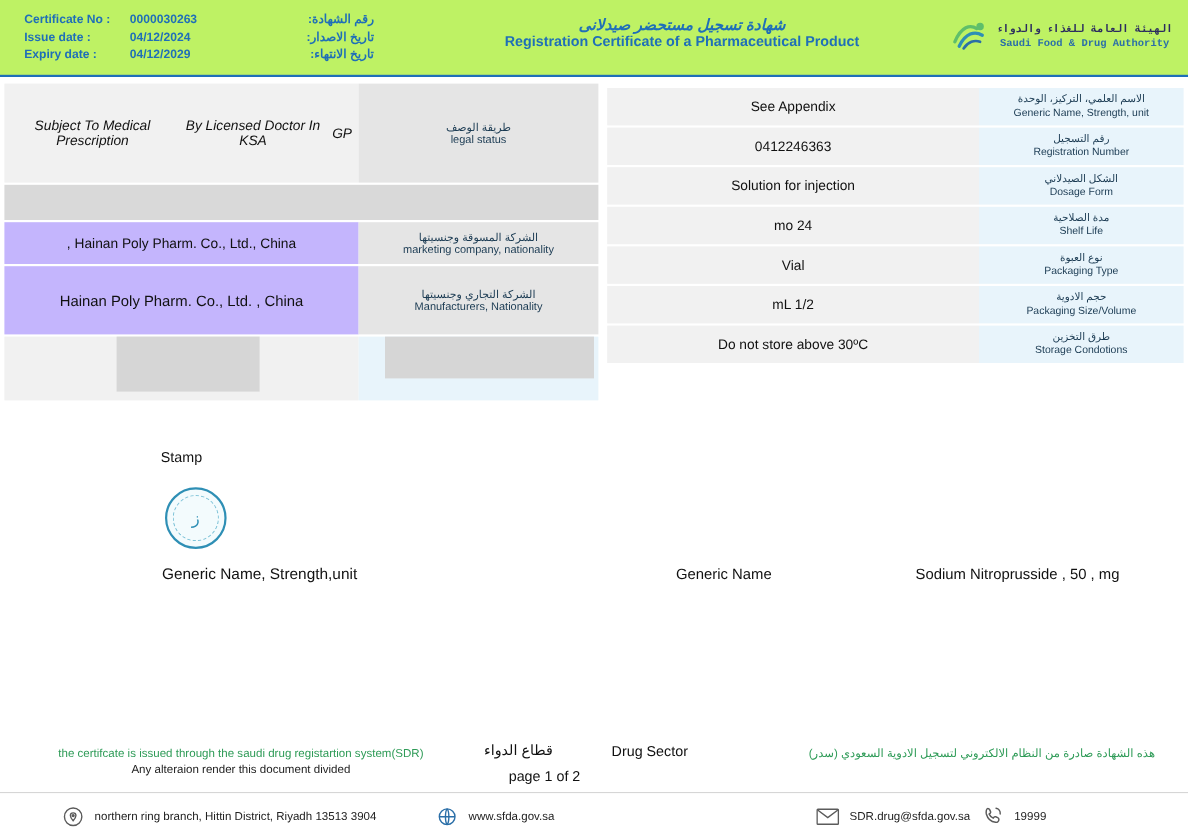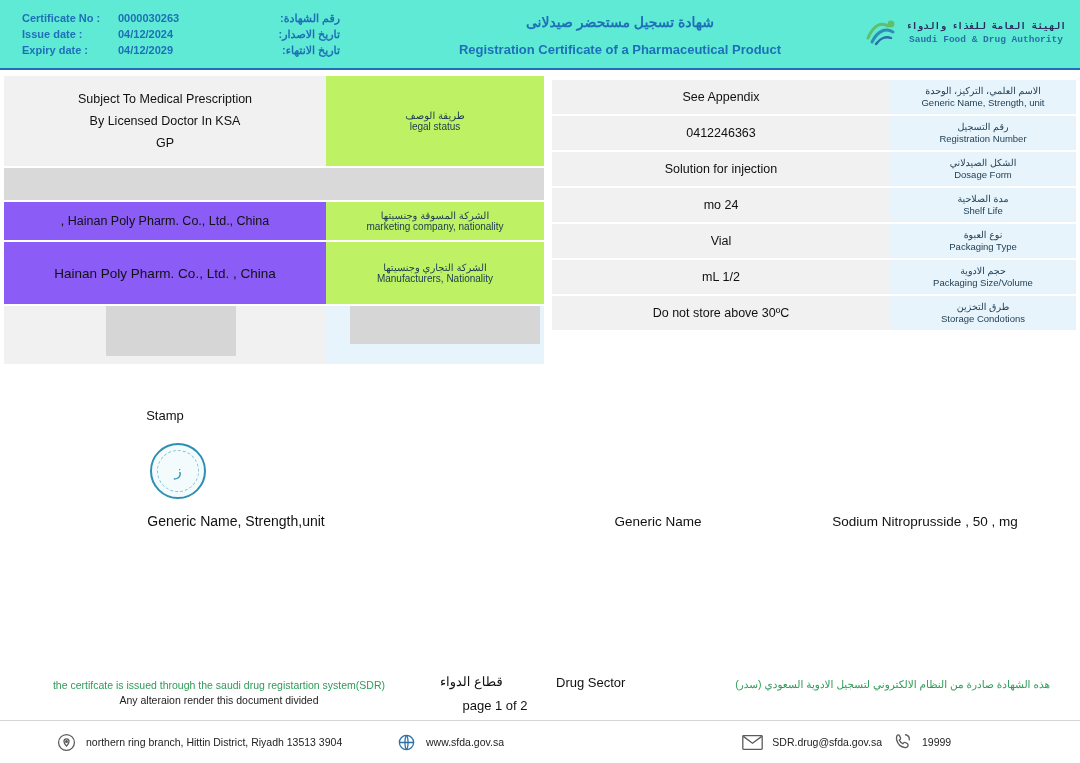--- a/index.html
+++ b/index.html
@@ -20,21 +20,21 @@
     width: 1080px;
     height: 763px;
   }
 
   
   .header {
     position: absolute;
     top: 0; left: 0;
     width: 1080px;
     height: 68px;
-    background: #5eead4;
+    background: #bef264;
     border-bottom: 2px solid #1f6fb8;
   }
   .hdr-meta {
     position: absolute;
     top: 10px; left: 22px;
     width: 380px;
     font-size: 11px;
     font-weight: bold;
     color: #1f6fb8;
   }
@@ -56,21 +56,22 @@
     position: absolute;
     top: 14px; left: 400px;
     width: 440px;
     text-align: center;
     color: #1f6fb8;
     font-weight: bold;
   }
   .hdr-title-ar {
     font-size: 14px;
     direction: rtl;
-    margin-bottom: 12px;
+    margin-bottom: 0;
+    font-style: italic;
   }
   .hdr-title-en { font-size: 13px; }
   .hdr-logo {
     position: absolute;
     top: 16px; right: 14px;
     display: flex;
     align-items: center;
     gap: 8px;
     font-family: Liberation Mono, monospace;
   }
@@ -93,52 +94,53 @@
     top: 76px; left: 4px;
     width: 540px;
   }
   .lrow {
     display: flex;
     width: 540px;
     margin-bottom: 2px;
   }
   .lrow .val {
     width: 322px;
-    background: #8b5cf6;
+    background: #c4b5fd;
     display: flex;
     align-items: center;
     justify-content: center;
     text-align: center;
     font-size: 12.5px;
     color: #111;
     padding: 0 6px;
     box-sizing: border-box;
   }
   .lrow .lbl {
     width: 218px;
-    background: #bef264;
+    background: #e5e5e5;
     display: flex;
     flex-direction: column;
     align-items: center;
     justify-content: center;
     text-align: center;
     font-size: 10px;
     color: #1a3a52;
     box-sizing: border-box;
   }
   .lbl .ar { direction: rtl; }
   .lbl .en { }
 
   .legal-lines {
     display: flex;
-    flex-direction: column;
+    flex-direction: row;
     align-items: center;
     justify-content: center;
     gap: 8px;
     font-size: 13.5px;
+    font-style: italic;
   }
 
   
   .right-table {
     position: absolute;
     top: 80px; left: 552px;
     width: 524px;
   }
   .rrow {
     display: flex;

